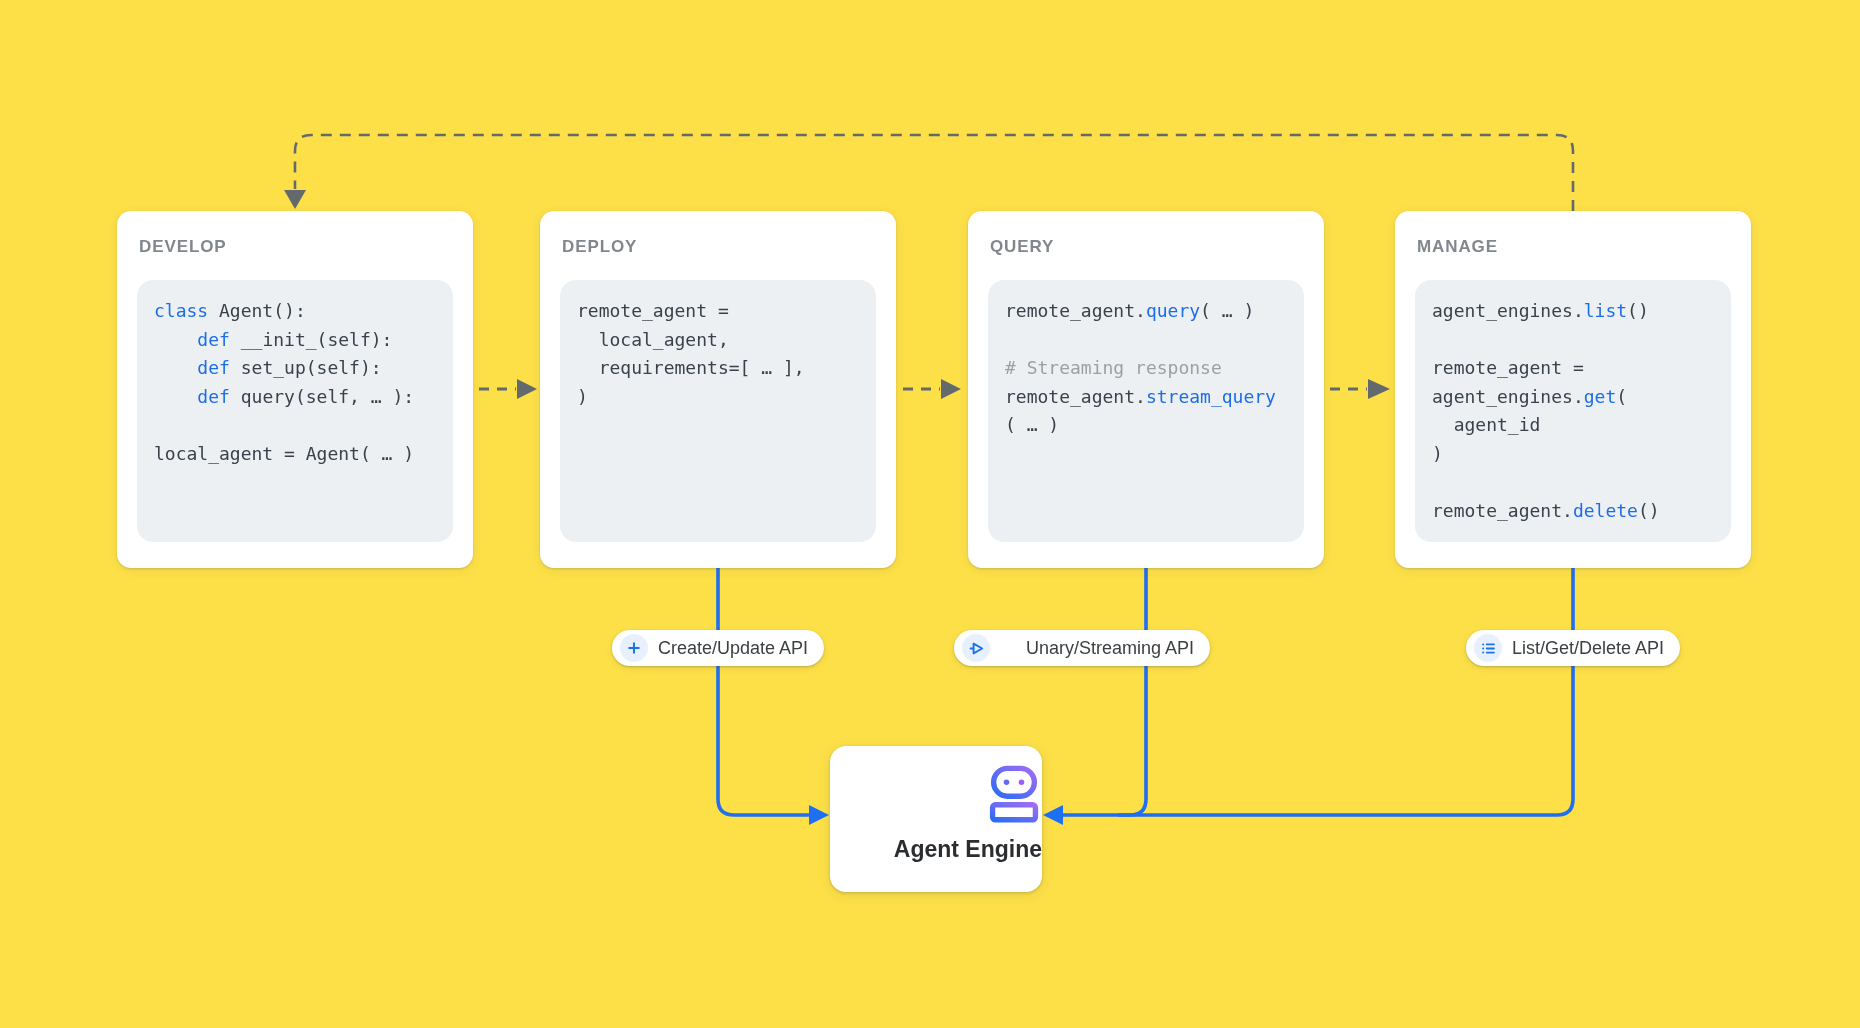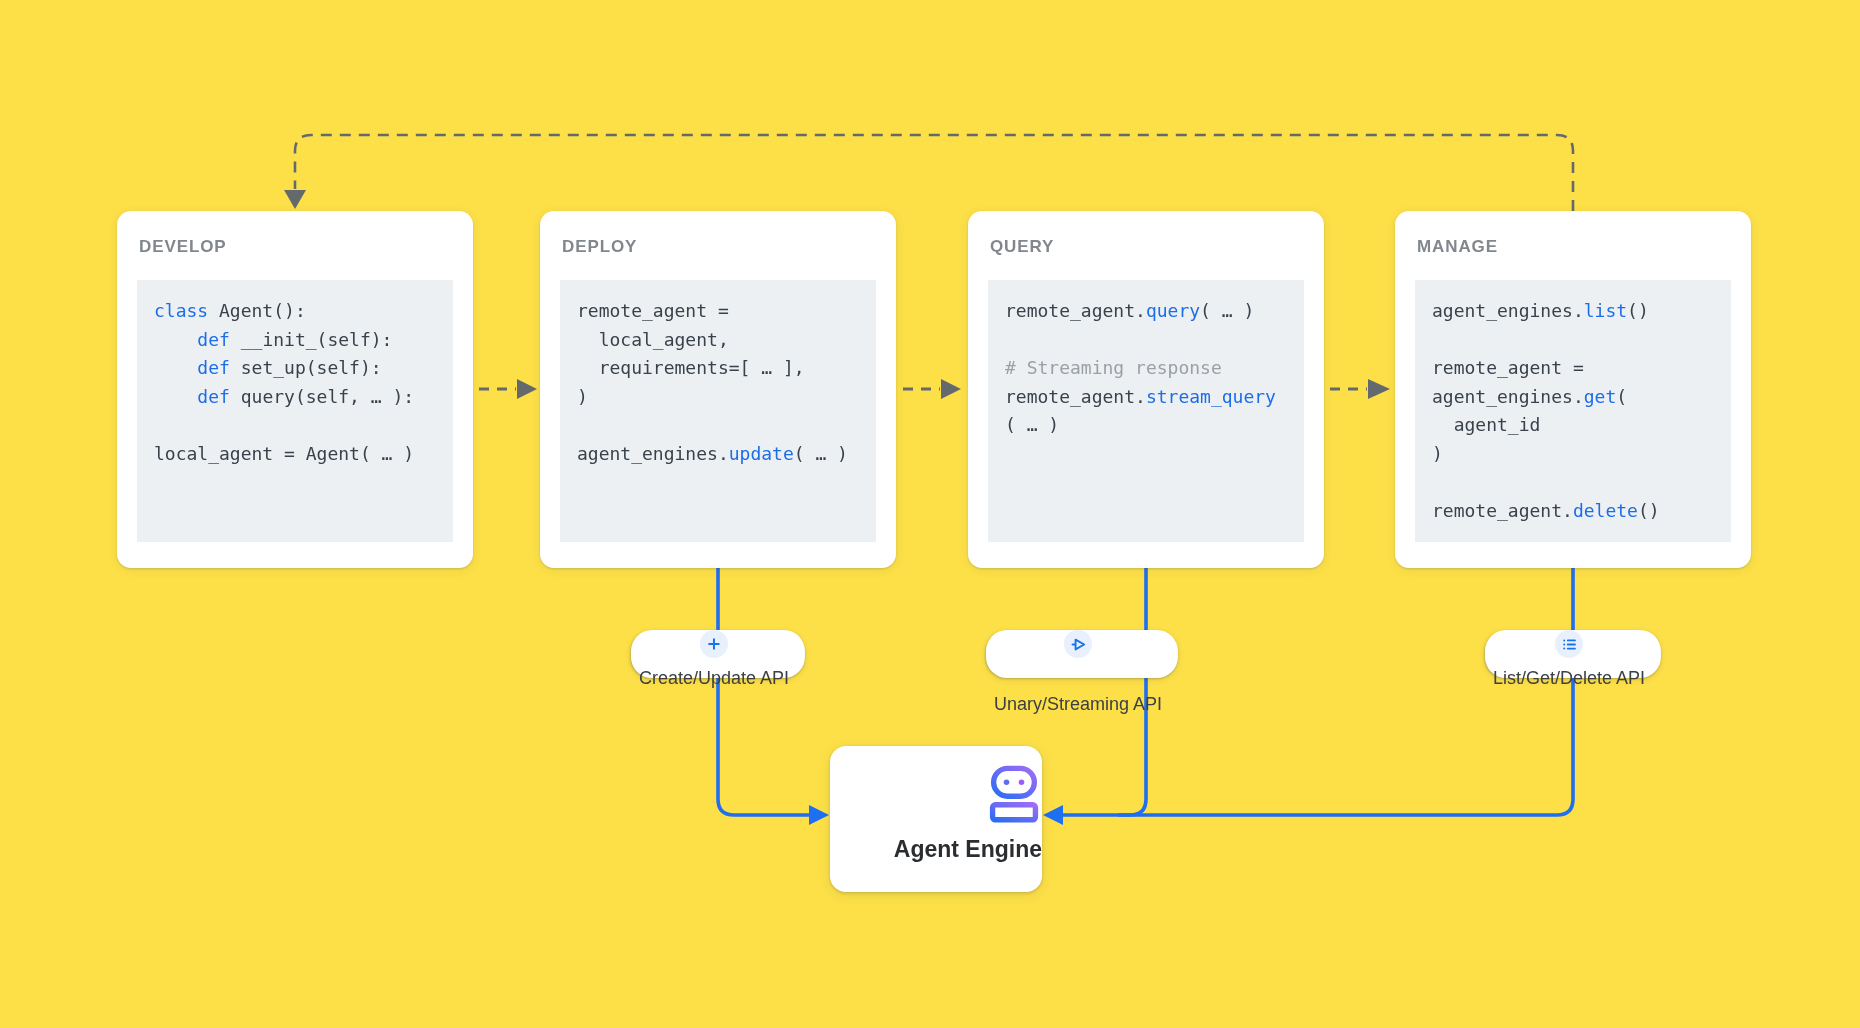--- a/index.html
+++ b/index.html
@@ -32,40 +32,40 @@
   .card-develop{left:117px;}
   .card-deploy{left:540px;}
   .card-query{left:968px;}
   .card-manage{left:1395px;}
   .card-title{
     font-size:17px;font-weight:700;letter-spacing:.9px;
     color:#81878d;margin:0 0 0 2px;height:21px;
   }
   .code-block{
     margin-top:22px;height:262px;box-sizing:border-box;
-    background:#edf0f2;border-radius:0;
+    background:#edf0f2;border-radius:16px;
     padding:17px 16px 0 17px;
     font-family:"DejaVu Sans Mono", monospace;
     font-size:18px;line-height:28.5px;
     overflow:hidden;
   }
   .code-line{white-space:pre;}
   .tok-tx{color:#39424c;}
   .tok-kw{color:#1c6de8;}
   .tok-cm{color:#9aa0a6;}
 
   
   .pill{
-    position:absolute;top:630px;height:48px;
+    position:absolute;top:630px;height:36px;
     transform:translateX(-50%);
     background:#ffffff;border-radius:21px;
     box-shadow:0 1px 2px rgba(60,64,67,.25), 0 2px 6px rgba(60,64,67,.12);
     display:inline-flex;align-items:center;gap:10px;
     padding:0 16px 0 8px;
-    z-index:3;white-space:nowrap;flex-direction:column;
+    z-index:3;white-space:nowrap;
   }
   .pill-create{left:718px;}
   .pill-unary{left:1082px;gap:36px;}
   .pill-list{left:1573px;}
   .pill-icon{
     width:28px;height:28px;border-radius:50%;
     background:#e8f0fe;
     display:flex;align-items:center;justify-content:center;
     flex:0 0 auto;
   }
@@ -135,21 +135,20 @@
   </div>
 
   <div class="card card-deploy">
     <div class="card-title">DEPLOY</div>
     <div class="code-block">
         <div class="code-line"><span class="tok-tx">remote_agent =</span></div>
         <div class="code-line"><span class="tok-tx">  local_agent,</span></div>
         <div class="code-line"><span class="tok-tx">  requirements=[ … ],</span></div>
         <div class="code-line"><span class="tok-tx">)</span></div>
         <div class="code-line">&nbsp;</div>
-        <div class="code-line"><span class="tok-tx">agent_engines.</span><span class="tok-kw">update</span><span class="tok-tx">( … )</span></div>
       </div>
   </div>
 
   <div class="card card-query">
     <div class="card-title">QUERY</div>
     <div class="code-block">
         <div class="code-line"><span class="tok-tx">remote_agent.</span><span class="tok-kw">query</span><span class="tok-tx">( … )</span></div>
         <div class="code-line">&nbsp;</div>
         <div class="code-line"><span class="tok-cm"># Streaming response</span></div>
         <div class="code-line"><span class="tok-tx">remote_agent.</span><span class="tok-kw">stream_query</span></div>

